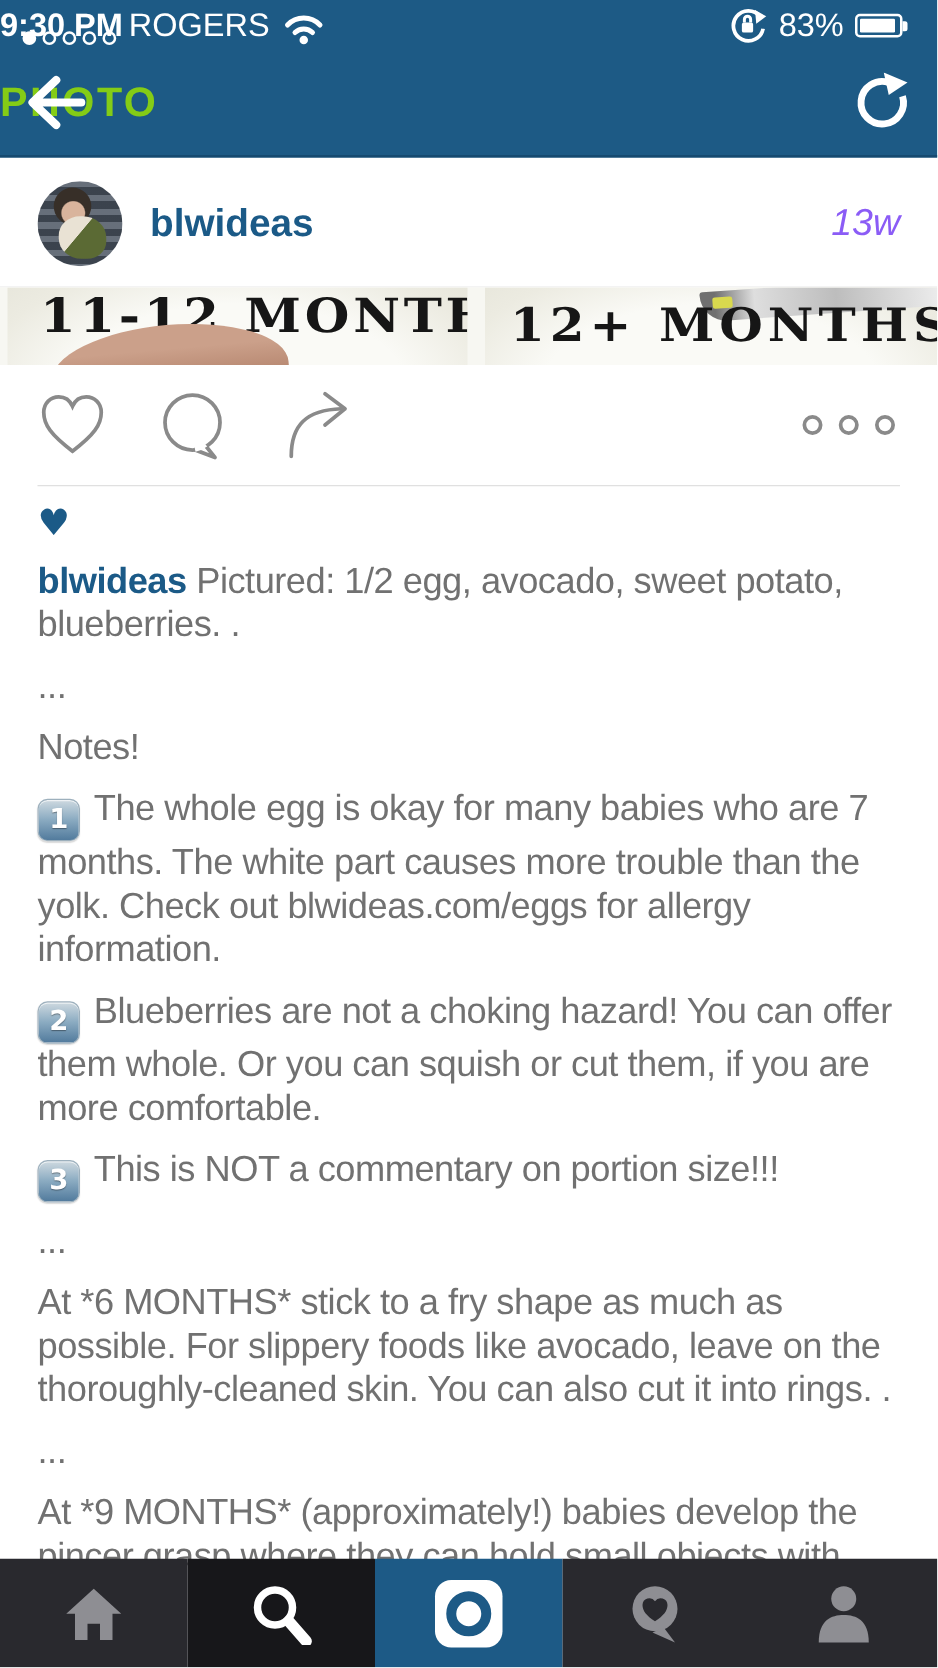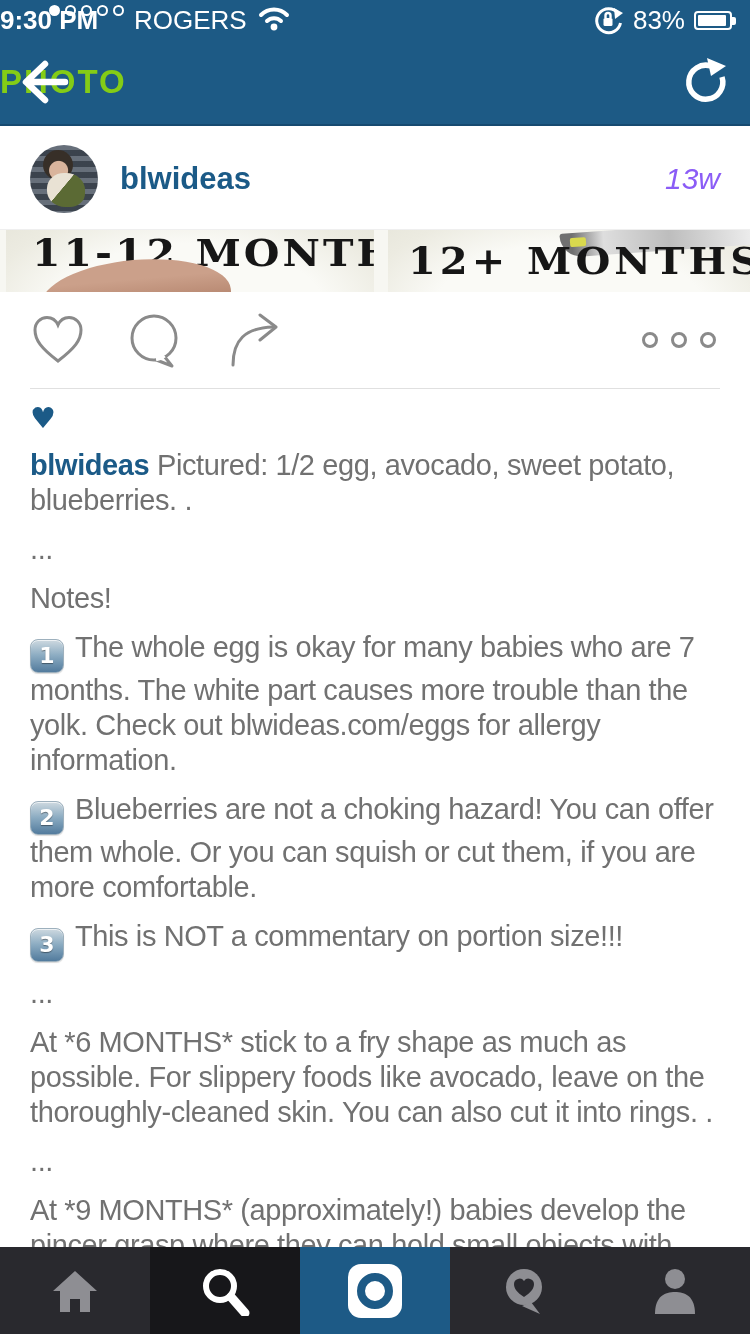--- a/index.html
+++ b/index.html
@@ -3,27 +3,27 @@
 <meta charset="utf-8">
 <style>
   * { margin:0; padding:0; box-sizing:border-box; }
   html,body { width:750px; height:1334px; }
   body { font-family:"Liberation Sans","DejaVu Sans",sans-serif; background:#fff; overflow:hidden; }
   .screen { position:relative; width:750px; height:1334px; background:#fff; overflow:hidden; }
 
   
   .statusbar { position:absolute; top:0; left:0; right:0; height:40px; background:#1d5a85; color:#fff;
                display:flex; align-items:center; z-index:10; }
-  .sb-left { display:flex; align-items:flex-start; padding-left:8px;margin-left:41px; }
+  .sb-left { display:flex; align-items:flex-end; padding-left:18px; }
   .sig { display:flex; gap:5px; align-items:center; margin-right:10px; }
   .sig i { width:11px; height:11px; border:2px solid #fff; border-radius:50%; display:block; }
   .sig i.full { background:#fff; }
   .carrier { font-size:26px; margin-right:10px; }
   .sb-time { position:absolute; left:0; right:0; font-size:26px; font-weight:bold; }
-  .sb-right { margin-left:auto; display:flex; align-items:center; gap:9px; padding-right:14px; font-size:26px; z-index:2; }
+  .sb-right { margin-left:auto; display:flex; align-items:center; gap:9px; padding-right:24px; font-size:26px; z-index:2; }
   .battery { position:relative; width:38px; height:19px; border:2px solid #fff; border-radius:4px; margin-right:4px; }
   .battery-fill { position:absolute; top:2px; left:2px; bottom:2px; width:82%; background:#fff; border-radius:1px; }
   .battery:after { content:""; position:absolute; right:-6px; top:4px; width:4px; height:8px; background:#fff; border-radius:0 2px 2px 0; }
 
   
   .navbar { position:absolute; top:40px; left:0; right:0; height:86px; background:#1d5a85;
             border-bottom:2px solid #164a70; display:flex; align-items:center; z-index:10; }
   .nav-title { position:absolute; left:0; right:0; color:#84cc16; font-size:33px;
                font-weight:bold; letter-spacing:2px; }
   .nav-btn { z-index:2; display:flex; align-items:center; justify-content:center; width:90px; height:86px; }

